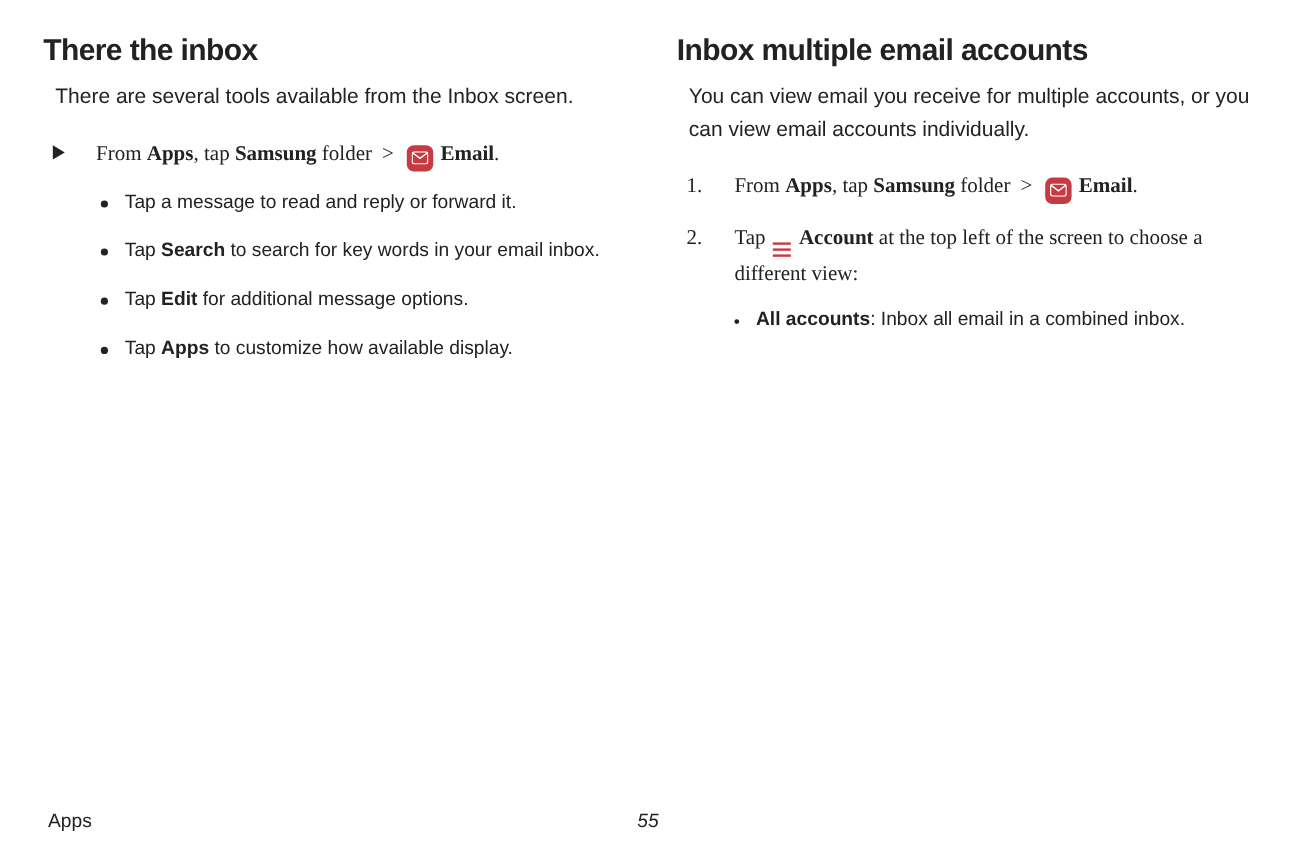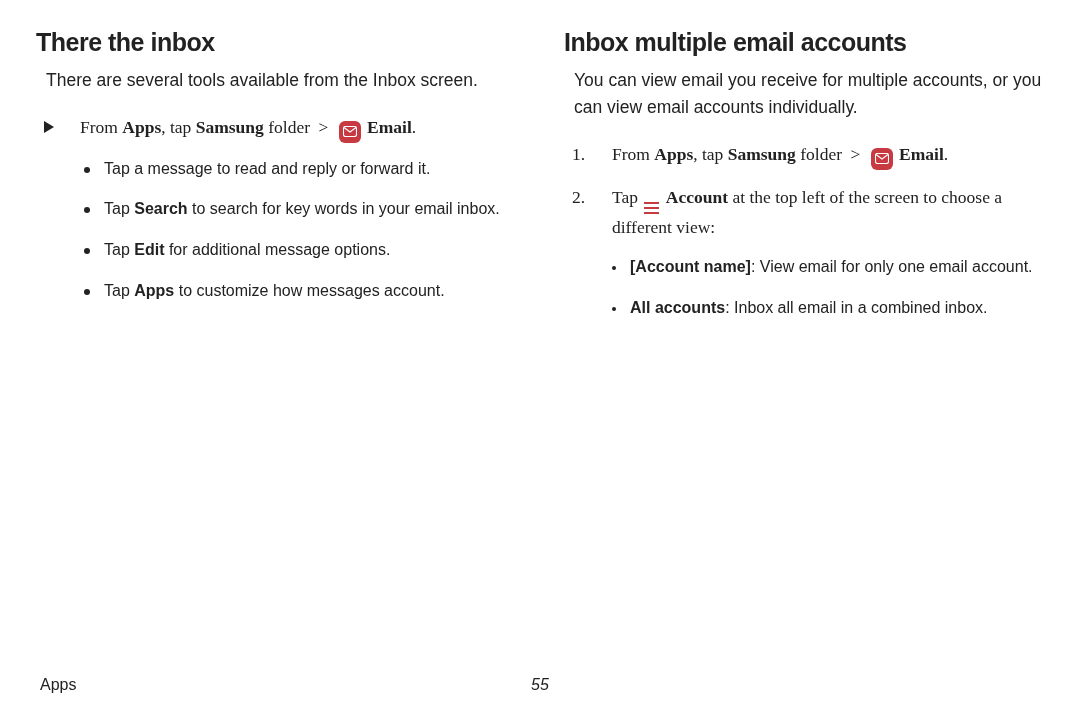--- a/index.html
+++ b/index.html
@@ -135,21 +135,21 @@
       <div class="sub-item">
         <div class="dot"></div>
         <div><span>Tap </span><span class="b">Search</span><span> to search for key words in your email inbox.</span></div>
       </div>
       <div class="sub-item">
         <div class="dot"></div>
         <div><span>Tap </span><span class="b">Edit</span><span> for additional message options.</span></div>
       </div>
       <div class="sub-item">
         <div class="dot"></div>
-        <div><span>Tap </span><span class="b">Apps</span><span> to customize how messages account.</span></div>
+        <div><span>Tap </span><span class="b">Apps</span><span> to customize how available display.</span></div>
       </div>
     </div>
   </div>
 
   <div class="col">
     <div class="heading">Inbox multiple email accounts</div>
     <div class="intro">You can view email you receive for multiple accounts, or you can view email accounts individually.</div>
 
     <div class="step">
       <div class="num">1.</div>
@@ -171,24 +171,20 @@
             <span></span>
             <span></span>
             <span></span>
           </span><span class="b"> Account</span><span> at the top left of the screen to choose a different view:</span>
       </div>
     </div>
 
     <div class="sub-list">
       <div class="sub-item">
         <div class="small-dot"></div>
-        <div><span class="b">[Account name]</span><span>: View email for only one email account.</span></div>
-      </div>
-      <div class="sub-item">
-        <div class="small-dot"></div>
         <div><span class="b">All accounts</span><span>: Inbox all email in a combined inbox.</span></div>
       </div>
     </div>
   </div>
 </div>
 
 <div class="footer">Apps</div>
 <div class="footer-page">55</div>
 
 </body></html>

